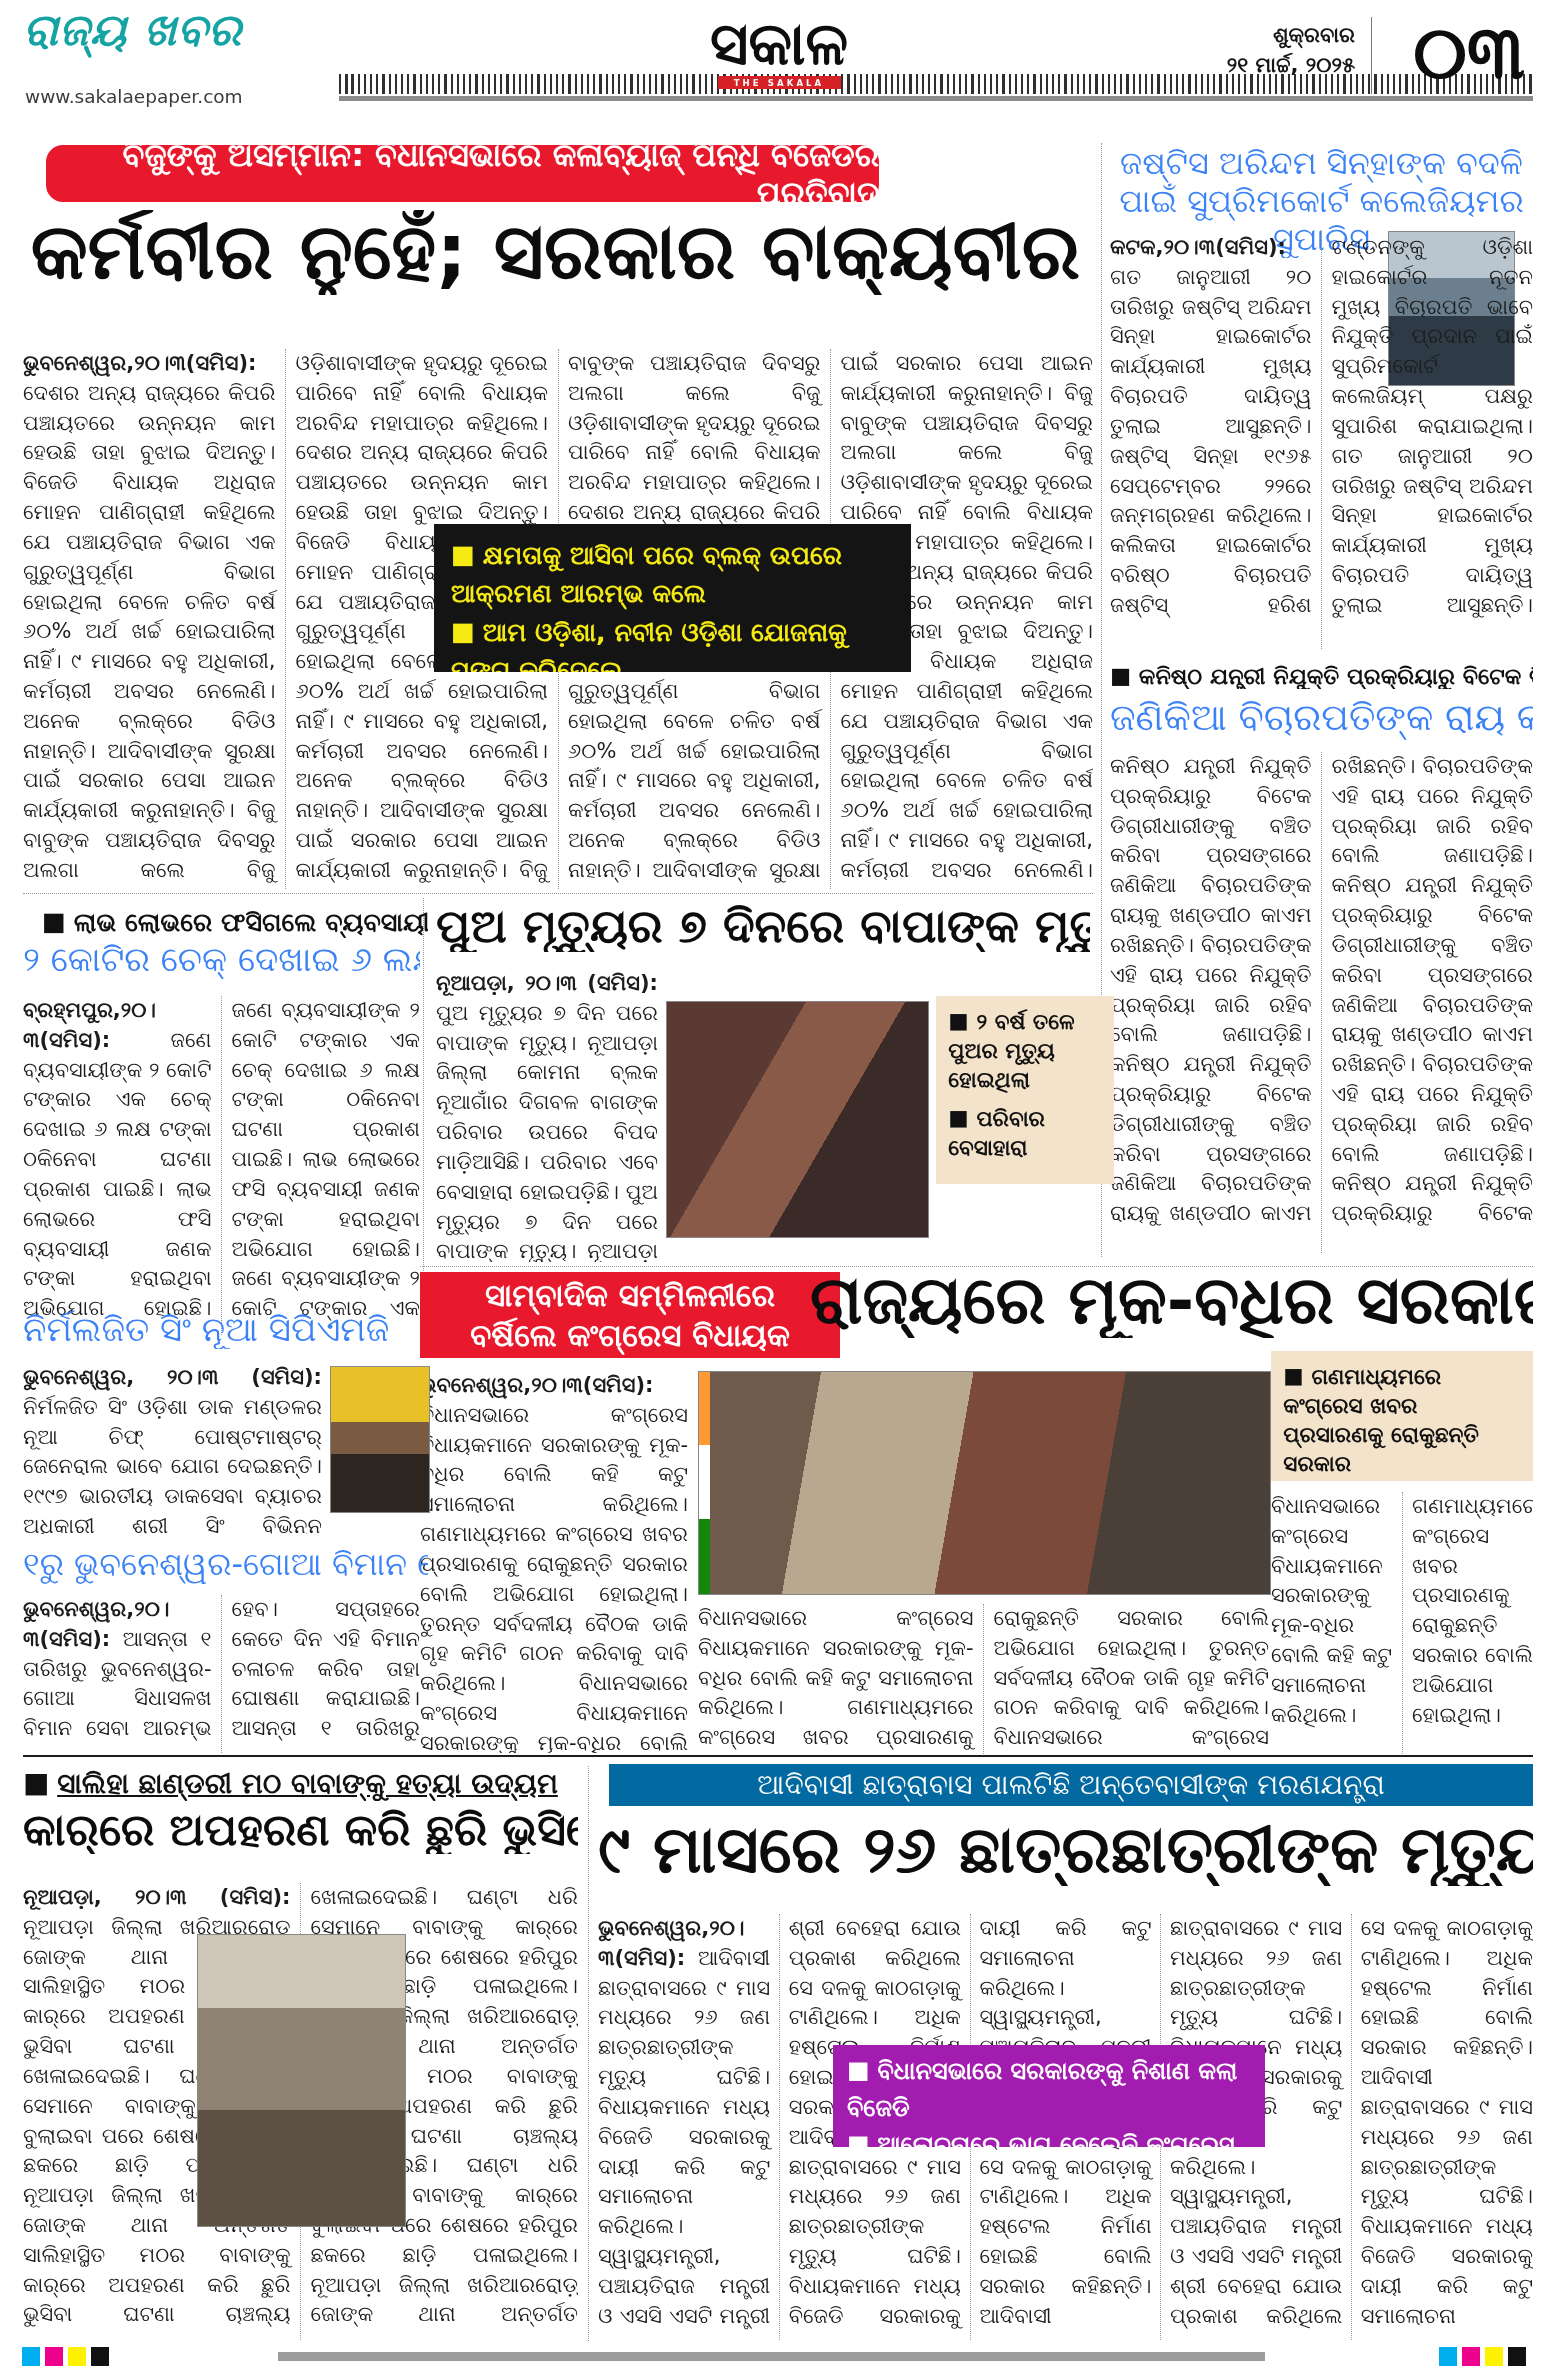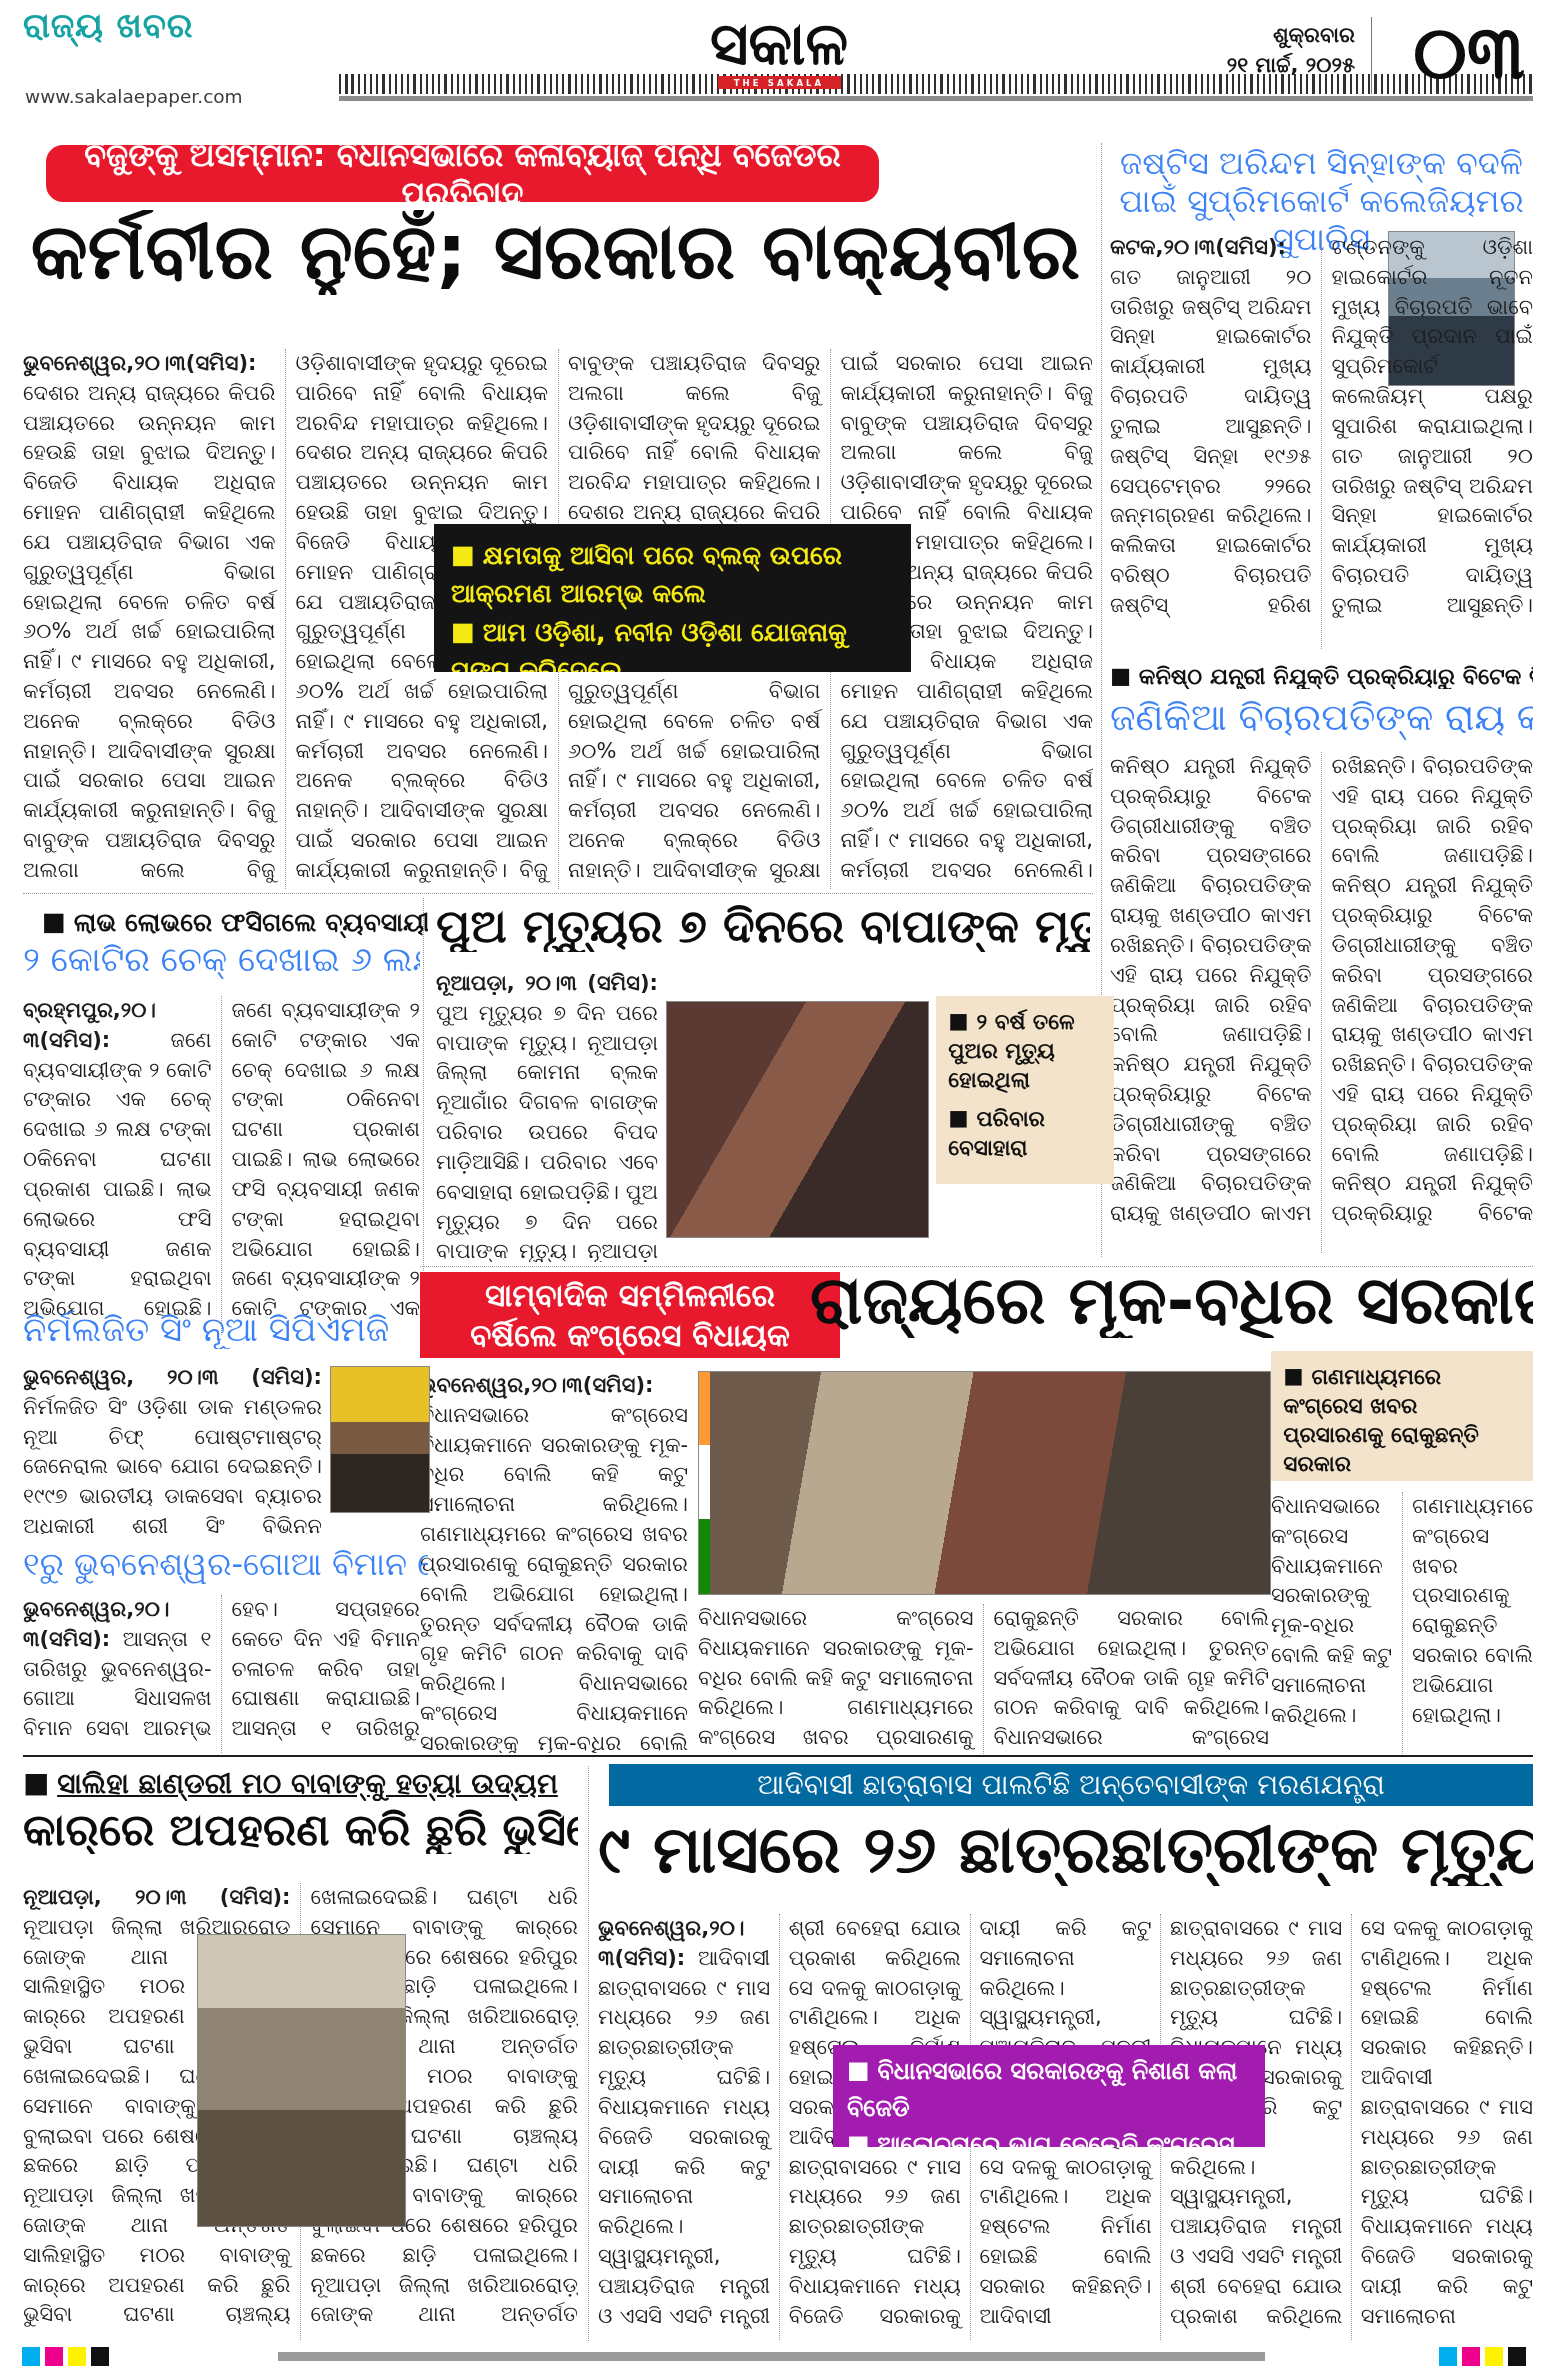--- a/index.html
+++ b/index.html
@@ -3,32 +3,32 @@
 <meta charset="utf-8">
 <style>
   html,body{margin:0;padding:0;background:#e9e9e9;}
   .page{
     position:relative; width:1548px; height:2377px; margin:0 auto;
     background:#ffffff; overflow:hidden;
     font-family:"DejaVu Sans","Liberation Sans",sans-serif; color:#111;
   }
   .abs{position:absolute;}
   
-  .section-title{font-size:34px; font-weight:800; color:#16a3a3; letter-spacing:0.8px; line-height:1;}
+  .section-title{font-size:44px; font-weight:800; color:#16a3a3; letter-spacing:0.8px; line-height:1;font-style:italic;}
   .website{font-size:18.5px; color:#3c3c3c;}
   .barcode{height:20px; background:repeating-linear-gradient(90deg,#2f2f2f 0 2.3px,#fff 2.3px 6.2px);}
   .barcode-bar{height:4.6px; background:#8b8b8b; margin-top:2.3px;}
   .masthead{font-size:59px; font-weight:900; color:#0d0d0d; line-height:1; text-align:center;}
   .masthead-sub{display:block; margin:3.1px auto 0; width:123px; background:#d62127; color:#fff;
     font-size:8.5px; font-weight:700; letter-spacing:3.1px; text-align:center; padding:1.5px 0;}
   .datebox{text-align:right; font-size:21px; font-weight:700; line-height:1.45; color:#161616;}
   .vert-divider{width:1.5px; background:#777;}
   .page-number{font-size:74px; font-weight:900; line-height:1; color:#0d0d0d;}
   
-  .kicker-banner{background:#e8192c; color:#fff; border-radius:17px; text-align:center;
+  .kicker-banner{background:#e8192c; color:#fff; border-radius:17px; text-align:right;
     font-size:32px; font-weight:800; display:flex; align-items:center; justify-content:center;}
   .huge-head{font-weight:900; text-align:center; white-space:nowrap; overflow:hidden; line-height:1.1; color:#0c0c0c;}
   .head{font-weight:400; color:#3b82f6; line-height:1.18; overflow:hidden;}
   .center{text-align:center;}
   .kicker-line{font-weight:800; color:#111; overflow:hidden; white-space:nowrap;}
   .sq{display:inline-block; margin-right:7.7px; transform:translateY(-1.5px);}
   .body-text{font-size:21px; line-height:1.42; text-align:justify; color:#1c1c1c; overflow:hidden;}
   .cols-2{column-count:2; column-gap:20px; column-rule:1.5px dotted #9a9a9a;}
   .cols-4{column-count:4; column-gap:20px; column-rule:1.5px dotted #9a9a9a;}
   .cols-5{column-count:5; column-gap:18.5px; column-rule:1.5px dotted #9a9a9a;}

